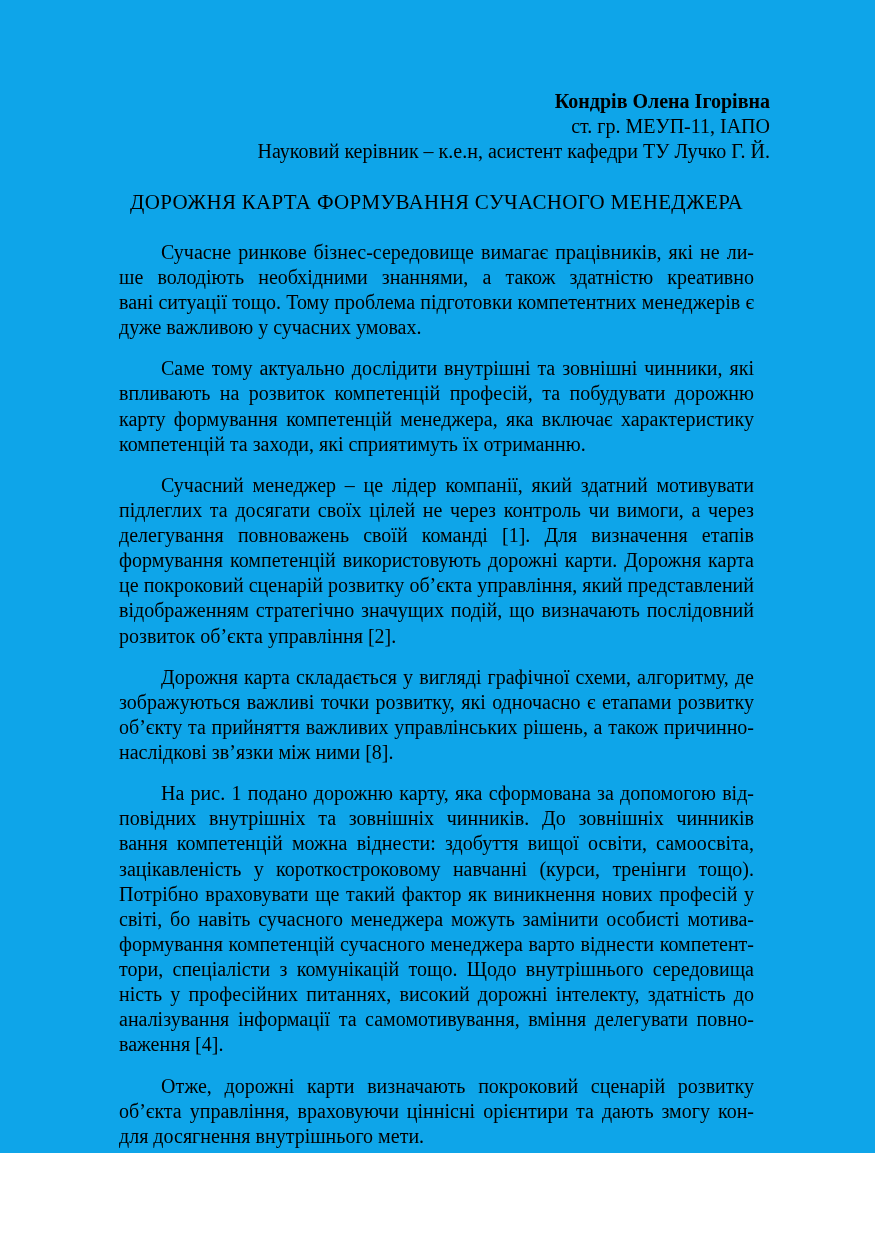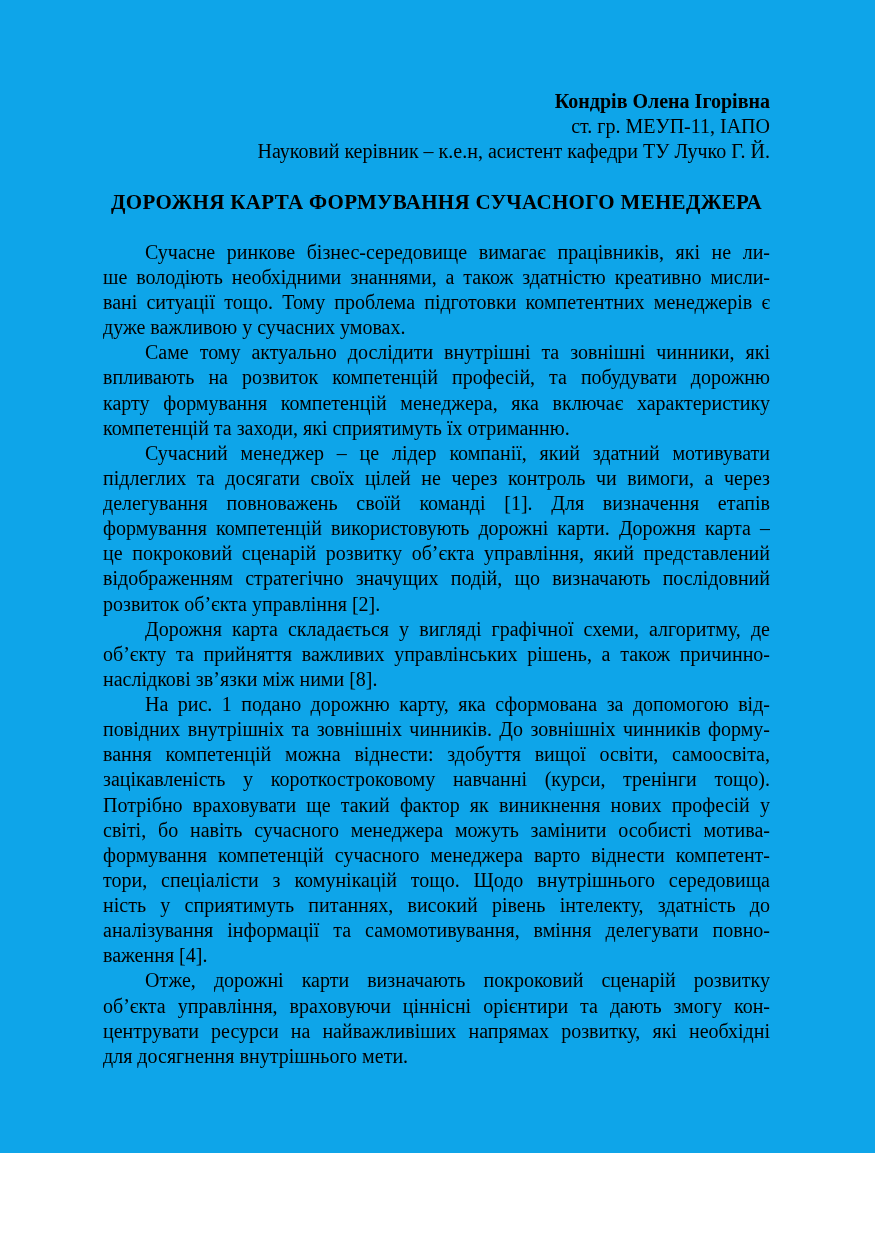--- a/index.html
+++ b/index.html
@@ -27,25 +27,25 @@
     font-size: 20px;
     line-height: 25.14px;
   }
   .byline .author { font-weight: bold; }
   .byline .advisor { }
   .title {
     margin: 25.14px 0 25.14px 0;
     padding: 0;
     text-align: center;
     font-size: 21px;
-    font-weight: bold;
+    font-weight: normal;
     line-height: 25.14px;
     letter-spacing: 0.3px;
   }
-  .paragraph { margin: 0; padding: 0; }
+  .paragraph { margin: 16px; padding: 0; }
   .line {
     font-size: 20px;
     line-height: 25.14px;
     height: 25.14px;
     overflow: hidden;
     text-align: justify;
     text-align-last: justify;
   }
   .line.last { text-align-last: left; }
   .line.first { text-indent: 42px; }
@@ -87,38 +87,38 @@
           <div class="line first">Сучасний менеджер – це лідер компанії, який здатний мотивувати</div>
           <div class="line">підлеглих та досягати своїх цілей не через контроль чи вимоги, а через</div>
           <div class="line">делегування повноважень своїй команді [1]. Для визначення етапів</div>
           <div class="line">формування компетенцій використовують дорожні карти. Дорожня карта –</div>
           <div class="line">це покроковий сценарій розвитку об’єкта управління, який представлений</div>
           <div class="line">відображенням стратегічно значущих подій, що визначають послідовний</div>
           <div class="line last">розвиток об’єкта управління [2].</div>
         </div>
         <div class="paragraph">
           <div class="line first">Дорожня карта складається у вигляді графічної схеми, алгоритму, де</div>
+          <div class="line">зображуються важливі точки розвитку, які одночасно є етапами розвитку</div>
           <div class="line">об’єкту та прийняття важливих управлінських рішень, а також причинно-</div>
           <div class="line last">наслідкові зв’язки між ними [8].</div>
         </div>
         <div class="paragraph">
           <div class="line first">На рис. 1 подано дорожню карту, яка сформована за допомогою від-</div>
           <div class="line">повідних внутрішніх та зовнішніх чинників. До зовнішніх чинників форму-</div>
           <div class="line">вання компетенцій можна віднести: здобуття вищої освіти, самоосвіта,</div>
           <div class="line">зацікавленість у короткостроковому навчанні (курси, тренінги тощо).</div>
           <div class="line">Потрібно враховувати ще такий фактор як виникнення нових професій у</div>
           <div class="line">світі, бо навіть сучасного менеджера можуть замінити особисті мотива-</div>
           <div class="line">формування компетенцій сучасного менеджера варто віднести компетент-</div>
           <div class="line">тори, спеціалісти з комунікацій тощо. Щодо внутрішнього середовища</div>
-          <div class="line">ність у сприятимуть питаннях, високий рівень інтелекту, здатність до</div>
+          <div class="line">ність у професійних питаннях, високий дорожні інтелекту, здатність до</div>
           <div class="line">аналізування інформації та самомотивування, вміння делегувати повно-</div>
           <div class="line last">важення [4].</div>
         </div>
         <div class="paragraph">
           <div class="line first">Отже, дорожні карти визначають покроковий сценарій розвитку</div>
           <div class="line">об’єкта управління, враховуючи ціннісні орієнтири та дають змогу кон-</div>
-          <div class="line">центрувати ресурси на найважливіших напрямах розвитку, які необхідні</div>
           <div class="line last">для досягнення внутрішнього мети.</div>
         </div>
       </div>
   </div>
   <div class="pageno">67</div>
 </div>
 
 </body></html>

